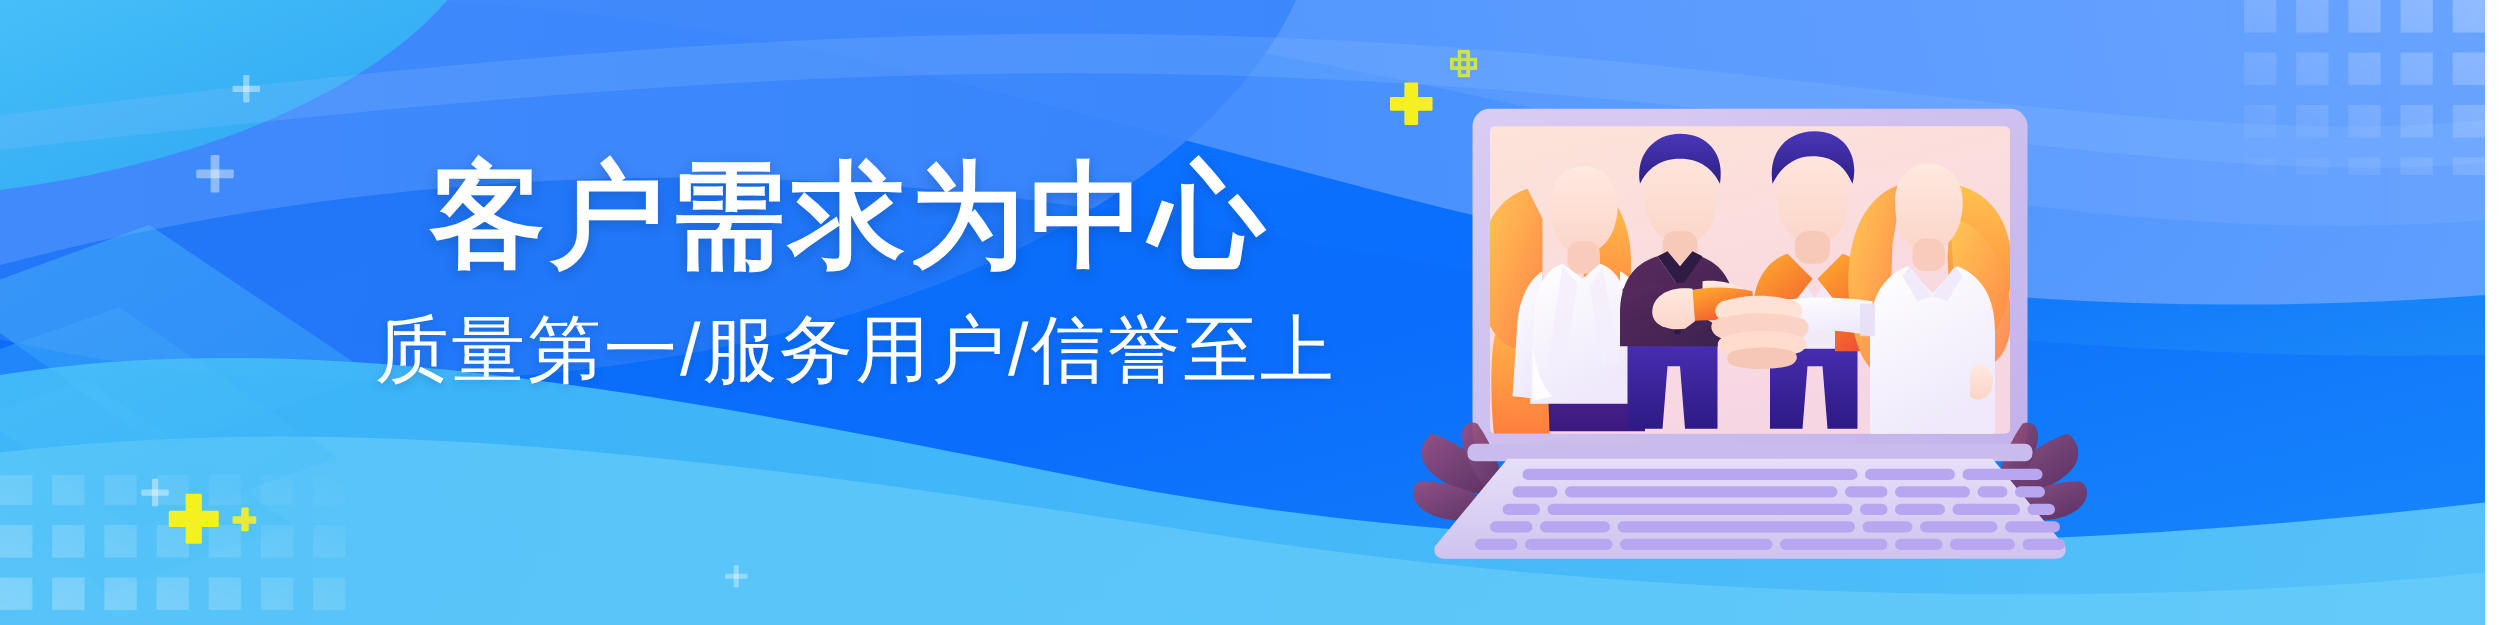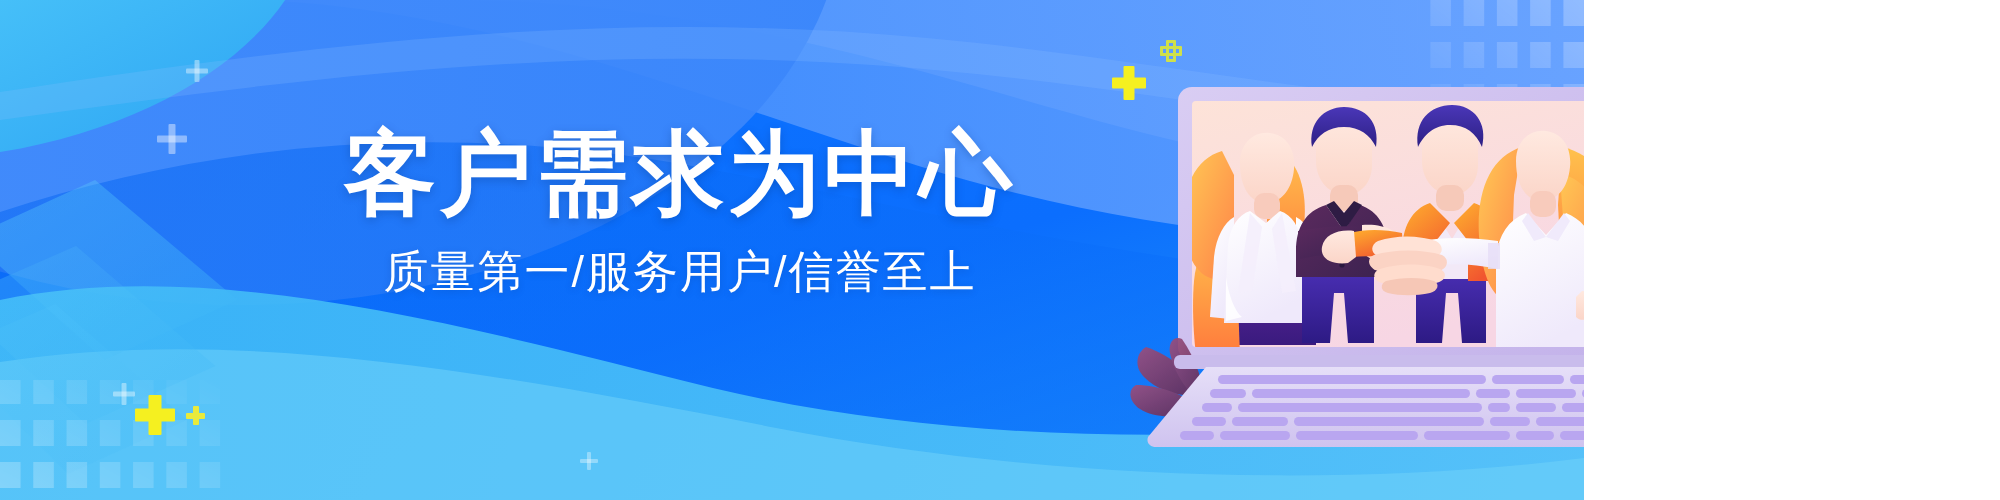--- a/index.html
+++ b/index.html
@@ -7,21 +7,21 @@
     margin: 0;
     padding: 0;
     background: #ffffff;
   }
   body {
     font-family: "Liberation Sans", "DejaVu Sans", sans-serif;
   }
 
   .banner {
     position: relative;
-    width: 1584px;
+    width: 1988px;
     height: 500px;
     overflow: hidden;
     background: #d946ef;
   }
 
   .layer {
     position: absolute;
     inset: 0;
     width: 100%;
     height: 100%;
@@ -46,21 +46,21 @@
     font-weight: 700;
     color: #ffffff;
     letter-spacing: 4px;
     white-space: nowrap;
     text-shadow: 0 3px 10px rgba(3, 48, 120, 0.28);
   }
 
   .subline {
     margin: 22px 0 0 0;
     font-family: "Liberation Sans", "DejaVu Sans", sans-serif;
-    font-size: 45px;
+    font-size: 59px;
     line-height: 1.2;
     font-weight: 400;
     color: #ffffff;
     letter-spacing: 2px;
     white-space: nowrap;
     text-shadow: 0 2px 7px rgba(3, 48, 120, 0.22);
   }
 
   
   .illustration {

